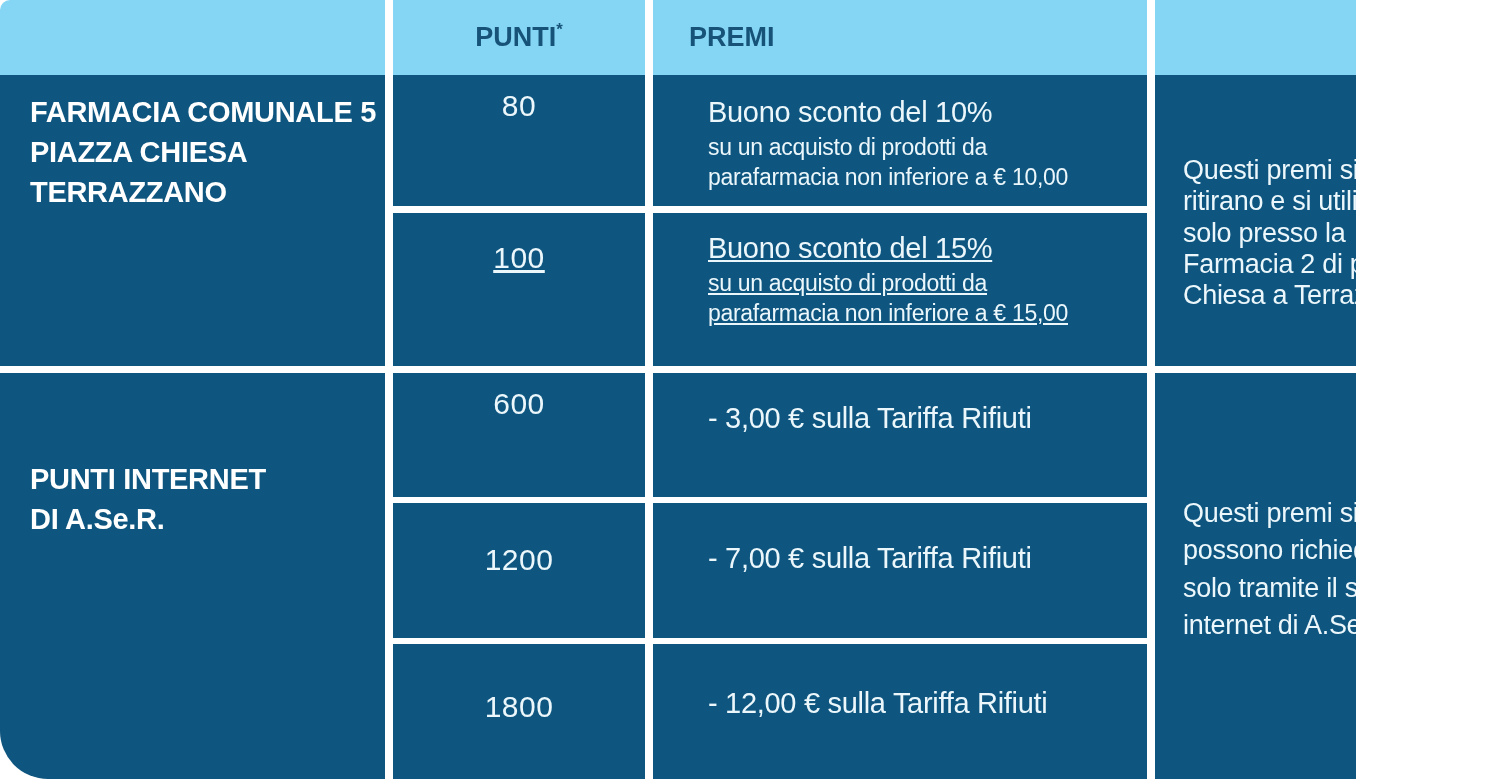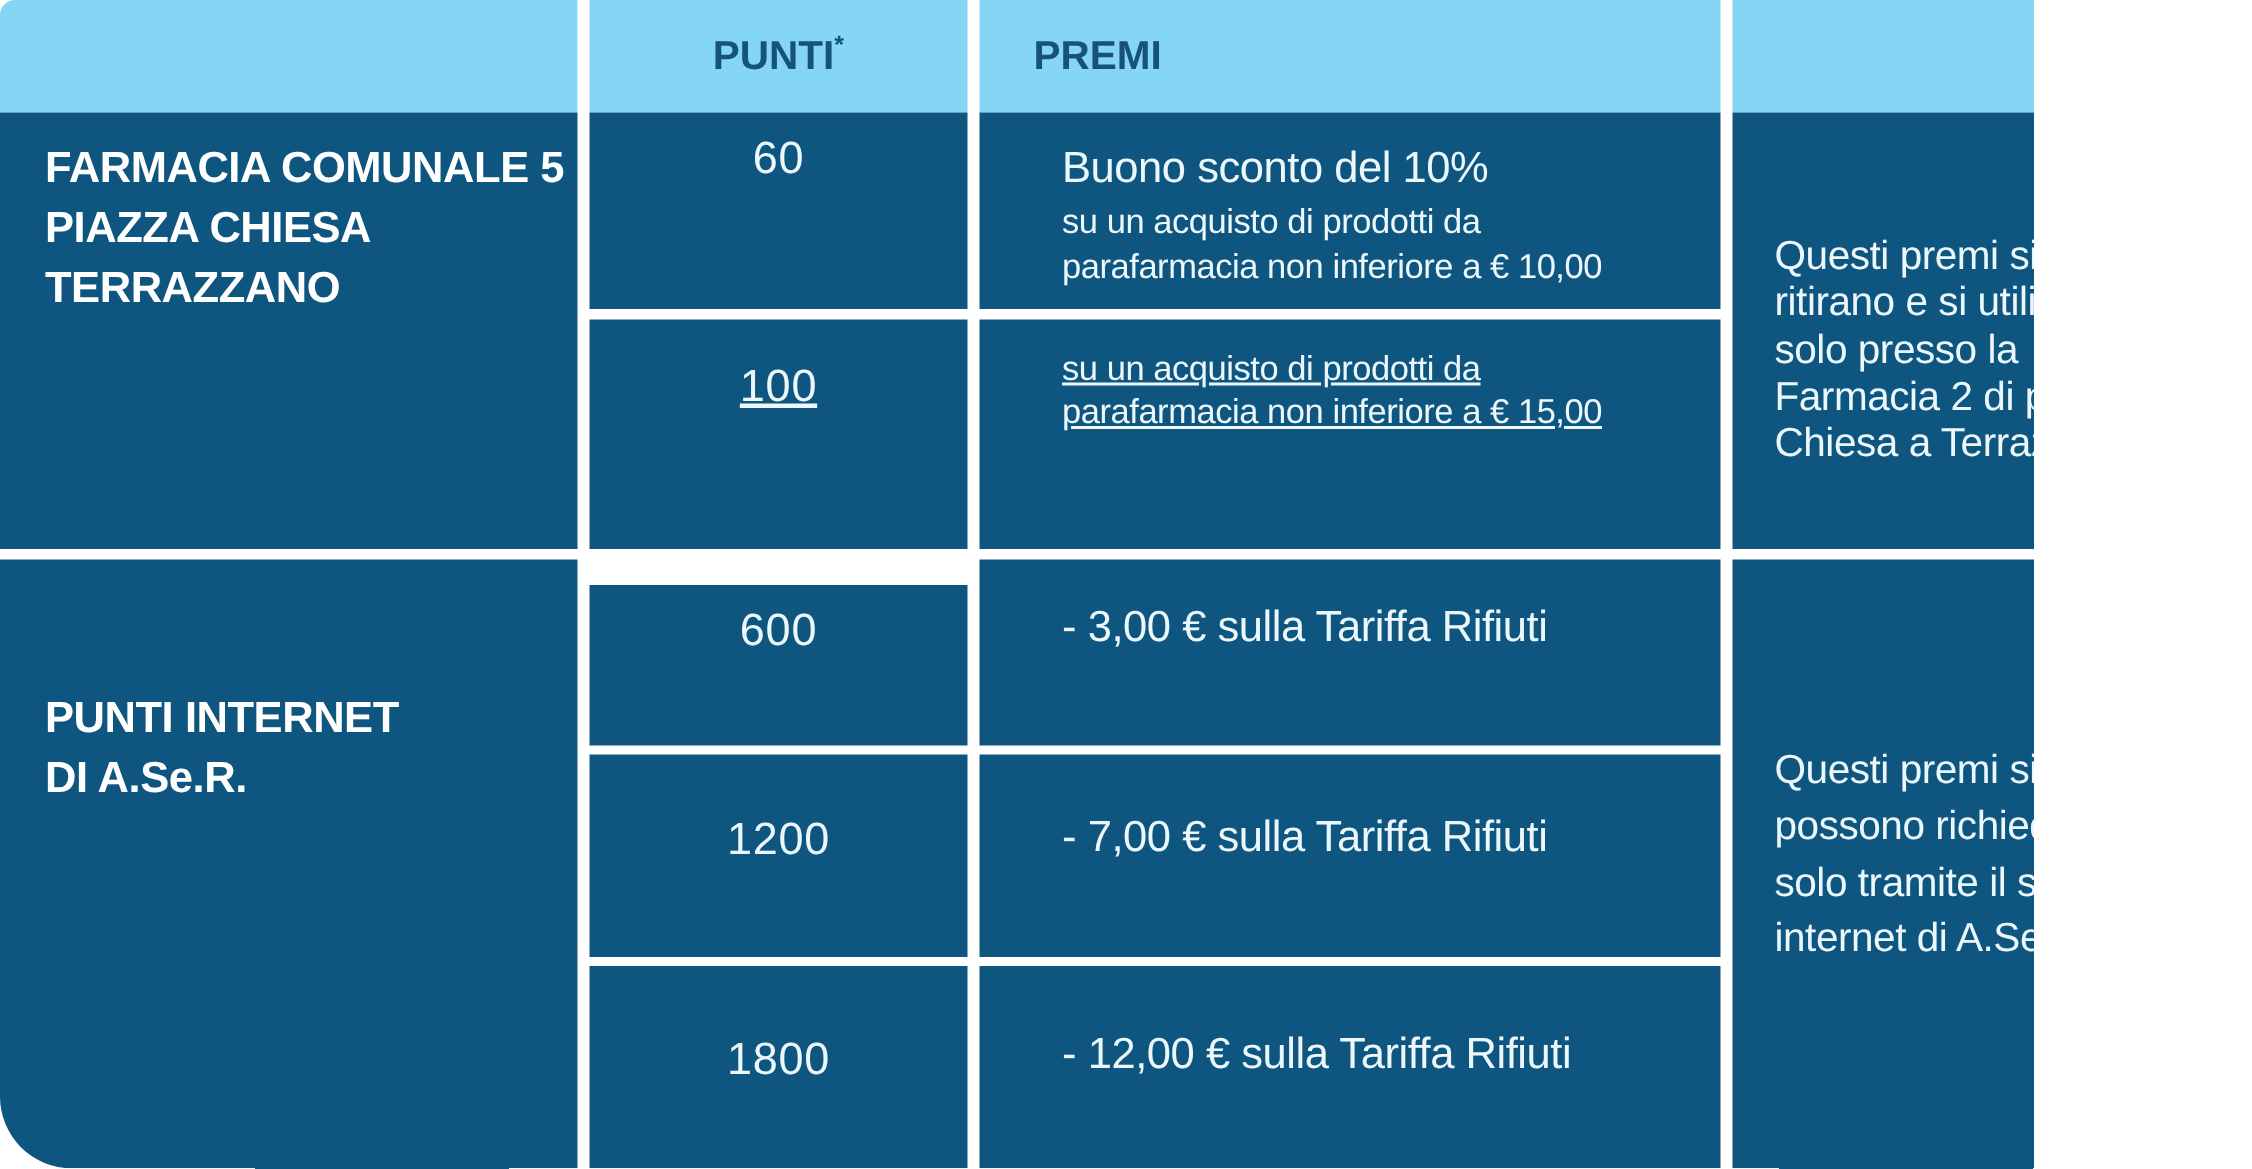--- a/index.html
+++ b/index.html
@@ -33,21 +33,21 @@
   .points{font-size:30px;text-align:center;letter-spacing:0.5px;}
   .prize{padding-left:55px;padding-right:14px;letter-spacing:-0.3px;}
   .prize-title{display:block;font-size:29px;line-height:1.22;margin-bottom:3px;}
   .prize-detail{display:block;font-size:23px;line-height:1.27;white-space:pre-line;}
   .note{font-size:27px;padding-left:28px;padding-right:8px;white-space:pre-line;letter-spacing:-0.3px;}
   .g1-note{grid-column:7;grid-row:2/5;padding-top:80px;line-height:1.16;}
   .g2-note{grid-column:7;grid-row:6/11;padding-top:122px;line-height:1.38;}
   
   .c2{grid-column:3;} .c3{grid-column:5;}
   .row-a{grid-row:2;} .row-b{grid-row:4;text-decoration:underline;} .row-c{grid-row:6;} .row-d{grid-row:8;} .row-e{grid-row:10;}
-  .pt-a{padding-top:14px;} .pt-b{padding-top:28px;} .pt-c{padding-top:14px;margin-top:17px;} .pt-d{padding-top:40px;} .pt-e{padding-top:46px;}
+  .pt-a{padding-top:14px;} .pt-b{padding-top:28px;} .pt-c{padding-top:14px;} .pt-d{padding-top:40px;} .pt-e{padding-top:46px;}
   .pz-a{padding-top:20px;} .pz-b{padding-top:18px;} .pz-c{padding-top:28px;} .pz-d{padding-top:38px;} .pz-e{padding-top:42px;}
 </style>
 </head>
 <body>
 
 <div class="page">
   <div class="card">
 
     <div class="cell hdr" style="grid-column:1;grid-row:1;"></div>
     <div class="cell hdr hdr-punti" style="grid-row:1;grid-column:3;">
@@ -56,29 +56,30 @@
     </div>
     <div class="cell hdr hdr-premi" style="grid-row:1;grid-column:5;">
       <span>PREMI</span>
     </div>
     <div class="cell hdr" style="grid-column:7;grid-row:1;"></div>
 
     <div class="cell dark group-label g1-label">FARMACIA COMUNALE 5
 PIAZZA CHIESA
 TERRAZZANO</div>
 
-    <div class="cell dark points c2 row-a pt-a">60</div>
+    <div class="cell dark points c2 row-a pt-a">80</div>
     <div class="cell dark prize c3 row-a pz-a">
       <span class="prize-title">Buono sconto del 10%</span>
       <span class="prize-detail">su un acquisto di prodotti da
 parafarmacia non inferiore a € 10,00</span>
     </div>
 
     <div class="cell dark points c2 row-b pt-b">100</div>
     <div class="cell dark prize c3 row-b pz-b">
+      <span class="prize-title">Buono sconto del 15%</span>
       <span class="prize-detail">su un acquisto di prodotti da
 parafarmacia non inferiore a € 15,00</span>
     </div>
 
     <div class="cell dark note g1-note">Questi premi si
 ritirano e si utilizzano
 solo presso la
 Farmacia 2 di piazza
 Chiesa a Terrazzano</div>
 

